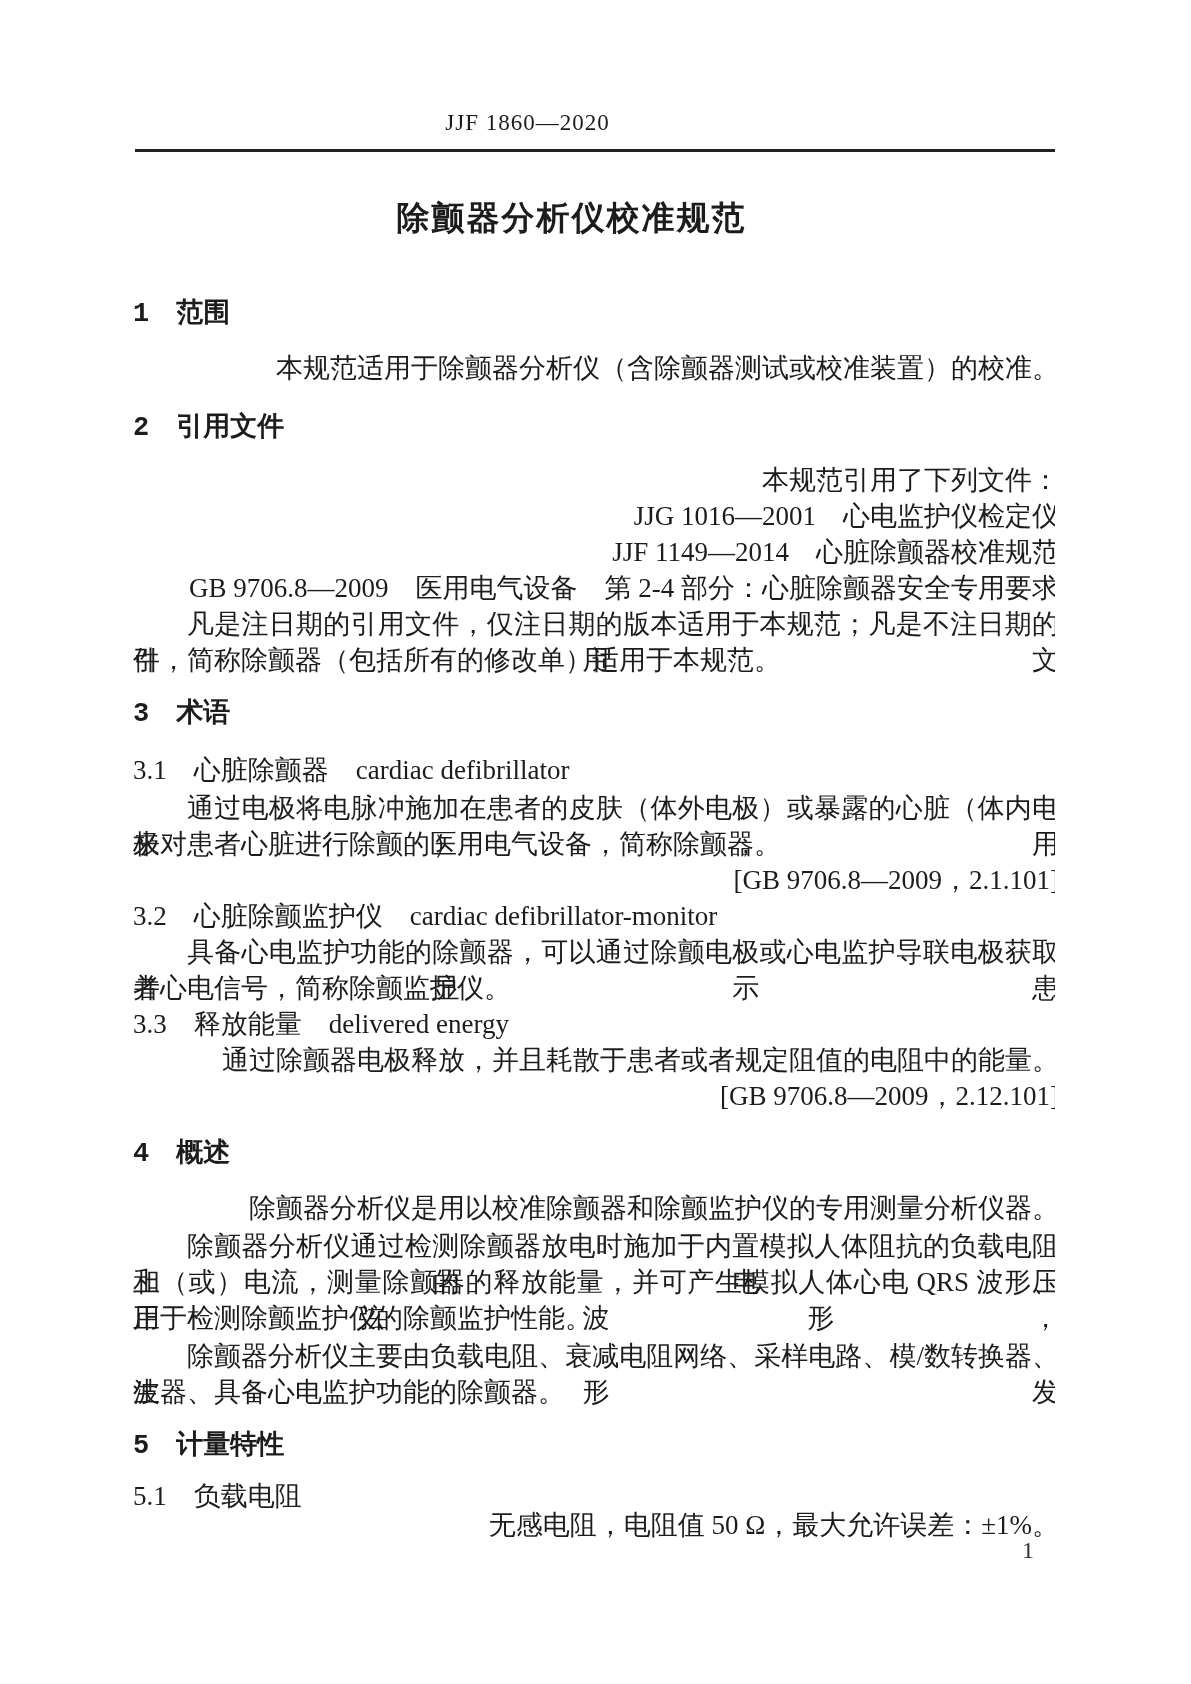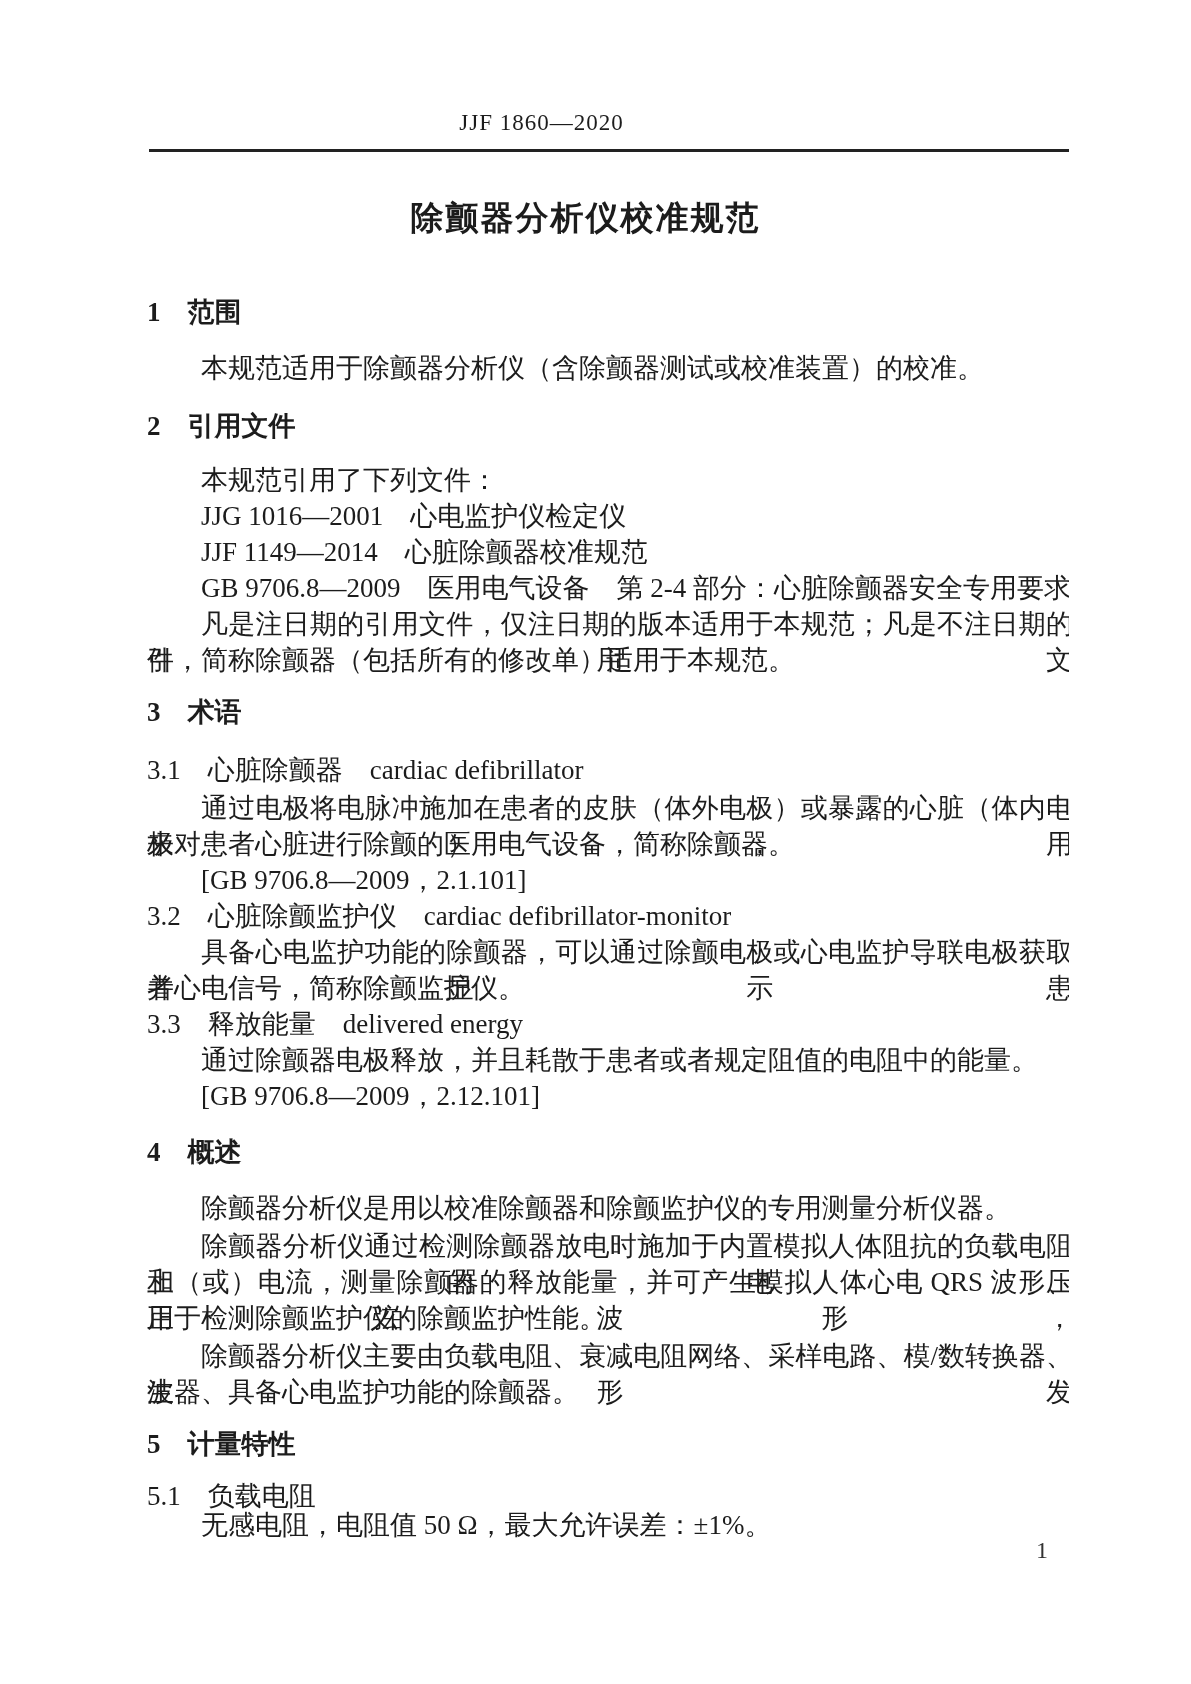--- a/index.html
+++ b/index.html
@@ -8,21 +8,20 @@
     background: #ffffff;
   }
   .page {
     position: relative;
     width: 1055px;
     height: 1684px;
     background: #ffffff;
     color: #1c1c1c;
     font-family: "Liberation Serif", "DejaVu Serif", serif;
     overflow: hidden;
-    margin-left: 14px;
   }
   .doc-header {
     position: absolute;
     top: 110px;
     left: 0;
     width: 100%;
     text-align: center;
     font-size: 23px;
     letter-spacing: 1px;
     color: #1c1c1c;
@@ -45,37 +44,37 @@
     font-weight: 700;
     font-size: 33px;
     letter-spacing: 2px;
     color: #1c1c1c;
     padding-left: 44px;
   }
   .h1 {
     position: absolute;
     left: 133px;
     width: 926px;
-    font-family: Liberation Serif, serif;
+    font-family: Liberation Mono, monospace;
     font-weight: 700;
     font-size: 27px;
     color: #1c1c1c;
     white-space: nowrap;
   }
   .h1 .ht { margin-left: 27px; }
   .line {
     position: absolute;
     left: 133px;
     width: 926px;
     font-size: 27px;
     line-height: 36px;
     color: #1c1c1c;
     white-space: normal;
   }
-  .ind { text-indent: 2em; }
+  .ind { text-indent: 2em; text-align: right; }
   .just { text-align: justify; text-align-last: justify; }
   .page-number {
     position: absolute;
     top: 1537px;
     left: 1022px;
     font-size: 24px;
     color: #333333;
   }
 </style>
 </head>

